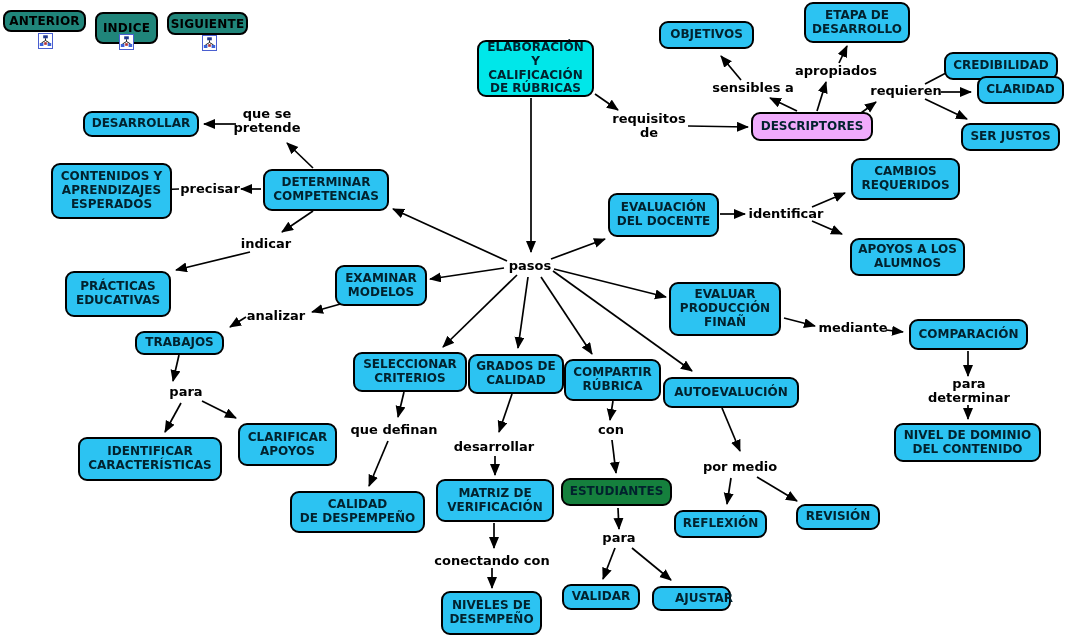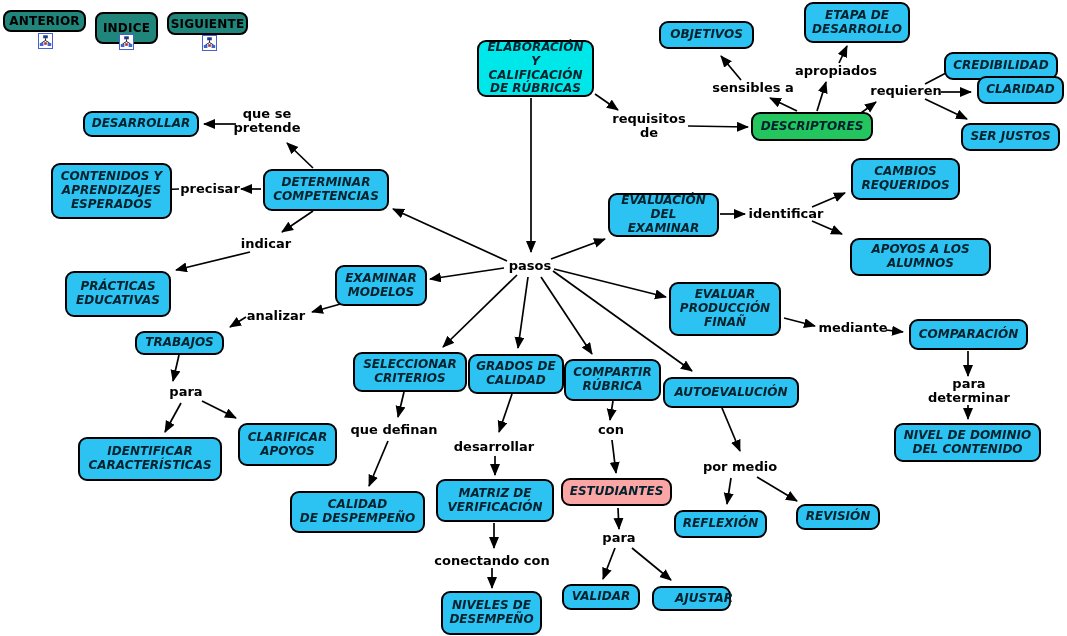--- a/index.html
+++ b/index.html
@@ -5,21 +5,21 @@
   html,body{margin:0;padding:0;background:#fff;}
   .canvas{
     position:relative;width:1067px;height:636px;background:#fff;overflow:hidden;
     font-family:"DejaVu Sans","Liberation Sans",sans-serif;
   }
   .edges{position:absolute;left:0;top:0;width:1067px;height:636px;pointer-events:none;}
   .node{
     position:absolute;box-sizing:border-box;border:2px solid #000;border-radius:9px;
     display:flex;align-items:center;justify-content:center;text-align:center;
     font-weight:bold;font-size:12px;line-height:1.16;white-space:pre-line;
-    padding:1px 3px;cursor:default;font-style:italic;
+    padding:1px 3px;cursor:default;
   }
   .link-label{
     position:absolute;transform:translate(-50%,-50%);font-weight:bold;font-size:13px;
     text-align:center;white-space:pre-line;line-height:1.08;
   }
   .nav-btn{
     position:absolute;box-sizing:border-box;border:2px solid #000;border-radius:8px;
     display:flex;align-items:center;justify-content:center;
     font-weight:bold;font-size:12px;letter-spacing:.2px;cursor:pointer;
   }
@@ -121,60 +121,60 @@
   <div id="nodes-layer">
       <div class="node" style="left: 477px; top: 40px; width: 117px; height: 57px; background: rgb(0, 231, 233); border-color: rgb(0, 0, 0); color: rgb(2, 34, 46);">ELABORACIÓN Y
 CALIFICACIÓN
 DE RÚBRICAS</div>
       <div class="node" style="left: 659px; top: 21px; width: 95px; height: 28px; background: rgb(44, 195, 242); border-color: rgb(0, 0, 0); color: rgb(2, 34, 46);">OBJETIVOS</div>
       <div class="node" style="left: 804px; top: 2px; width: 106px; height: 41px; background: rgb(44, 195, 242); border-color: rgb(0, 0, 0); color: rgb(2, 34, 46);">ETAPA DE
 DESARROLLO</div>
       <div class="node" style="left: 944px; top: 34px; width: 114px; height: 28px; background: rgb(44, 195, 242); border-color: rgb(0, 0, 0); color: rgb(2, 34, 46); margin-top: 18px;">CREDIBILIDAD</div>
       <div class="node" style="left: 977px; top: 76px; width: 87px; height: 28px; background: rgb(44, 195, 242); border-color: rgb(0, 0, 0); color: rgb(2, 34, 46);">CLARIDAD</div>
       <div class="node" style="left: 961px; top: 123px; width: 99px; height: 28px; background: rgb(44, 195, 242); border-color: rgb(0, 0, 0); color: rgb(2, 34, 46);">SER JUSTOS</div>
-      <div class="node" style="left: 751px; top: 112px; width: 122px; height: 29px; background: #22c55e; border-color: rgb(0, 0, 0); color: rgb(2, 34, 46);">DESCRIPTORES</div>
+      <div class="node" style="left: 751px; top: 112px; width: 122px; height: 29px; background: #f0abfc; border-color: rgb(0, 0, 0); color: rgb(2, 34, 46);">DESCRIPTORES</div>
       <div class="node" style="left: 83px; top: 111px; width: 116px; height: 26px; background: rgb(44, 195, 242); border-color: rgb(0, 0, 0); color: rgb(2, 34, 46);">DESARROLLAR</div>
       <div class="node" style="left: 23px; top: 163px; width: 121px; height: 56px; background: rgb(44, 195, 242); border-color: rgb(0, 0, 0); color: rgb(2, 34, 46); margin-left: 28px;">CONTENIDOS Y
 APRENDIZAJES
 ESPERADOS</div>
       <div class="node" style="left: 263px; top: 169px; width: 126px; height: 42px; background: rgb(44, 195, 242); border-color: rgb(0, 0, 0); color: rgb(2, 34, 46);">DETERMINAR
 COMPETENCIAS</div>
       <div class="node" style="left: 65px; top: 271px; width: 106px; height: 46px; background: rgb(44, 195, 242); border-color: rgb(0, 0, 0); color: rgb(2, 34, 46);">PRÁCTICAS
 EDUCATIVAS</div>
       <div class="node" style="left: 335px; top: 265px; width: 92px; height: 41px; background: rgb(44, 195, 242); border-color: rgb(0, 0, 0); color: rgb(2, 34, 46);">EXAMINAR
 MODELOS</div>
       <div class="node" style="left: 135px; top: 331px; width: 89px; height: 24px; background: rgb(44, 195, 242); border-color: rgb(0, 0, 0); color: rgb(2, 34, 46);">TRABAJOS</div>
       <div class="node" style="left: 78px; top: 437px; width: 144px; height: 44px; background: rgb(44, 195, 242); border-color: rgb(0, 0, 0); color: rgb(2, 34, 46);">IDENTIFICAR
 CARACTERÍSTICAS</div>
       <div class="node" style="left: 238px; top: 423px; width: 99px; height: 43px; background: rgb(44, 195, 242); border-color: rgb(0, 0, 0); color: rgb(2, 34, 46);">CLARIFICAR
 APOYOS</div>
       <div class="node" style="left: 608px; top: 193px; width: 111px; height: 44px; background: rgb(44, 195, 242); border-color: rgb(0, 0, 0); color: rgb(2, 34, 46);">EVALUACIÓN
-DEL EXAMINAR</div>
+DEL DOCENTE</div>
       <div class="node" style="left: 851px; top: 158px; width: 109px; height: 42px; background: rgb(44, 195, 242); border-color: rgb(0, 0, 0); color: rgb(2, 34, 46);">CAMBIOS
 REQUERIDOS</div>
-      <div class="node" style="left: 850px; top: 238px; width: 141px; height: 38px; background: rgb(44, 195, 242); border-color: rgb(0, 0, 0); color: rgb(2, 34, 46);">APOYOS A LOS
+      <div class="node" style="left: 850px; top: 238px; width: 115px; height: 38px; background: rgb(44, 195, 242); border-color: rgb(0, 0, 0); color: rgb(2, 34, 46);">APOYOS A LOS
 ALUMNOS</div>
       <div class="node" style="left: 669px; top: 282px; width: 112px; height: 54px; background: rgb(44, 195, 242); border-color: rgb(0, 0, 0); color: rgb(2, 34, 46);">EVALUAR
 PRODUCCIÓN
 FINAÑ</div>
       <div class="node" style="left: 909px; top: 319px; width: 119px; height: 31px; background: rgb(44, 195, 242); border-color: rgb(0, 0, 0); color: rgb(2, 34, 46);">COMPARACIÓN</div>
       <div class="node" style="left: 894px; top: 423px; width: 147px; height: 39px; background: rgb(44, 195, 242); border-color: rgb(0, 0, 0); color: rgb(2, 34, 46);">NIVEL DE DOMINIO
 DEL CONTENIDO</div>
       <div class="node" style="left: 663px; top: 377px; width: 136px; height: 31px; background: rgb(44, 195, 242); border-color: rgb(0, 0, 0); color: rgb(2, 34, 46);">AUTOEVALUCIÓN</div>
       <div class="node" style="left: 353px; top: 352px; width: 114px; height: 40px; background: rgb(44, 195, 242); border-color: rgb(0, 0, 0); color: rgb(2, 34, 46);">SELECCIONAR
 CRITERIOS</div>
       <div class="node" style="left: 468px; top: 354px; width: 96px; height: 40px; background: rgb(44, 195, 242); border-color: rgb(0, 0, 0); color: rgb(2, 34, 46);">GRADOS DE
 CALIDAD</div>
       <div class="node" style="left: 564px; top: 359px; width: 97px; height: 42px; background: rgb(44, 195, 242); border-color: rgb(0, 0, 0); color: rgb(2, 34, 46);">COMPARTIR
 RÚBRICA</div>
       <div class="node" style="left: 290px; top: 491px; width: 135px; height: 42px; background: rgb(44, 195, 242); border-color: rgb(0, 0, 0); color: rgb(2, 34, 46);">CALIDAD
 DE DESPEMPEÑO</div>
       <div class="node" style="left: 436px; top: 479px; width: 118px; height: 43px; background: rgb(44, 195, 242); border-color: rgb(0, 0, 0); color: rgb(2, 34, 46);">MATRIZ DE
 VERIFICACIÓN</div>
-      <div class="node" style="left: 561px; top: 478px; width: 111px; height: 28px; background: #fca5a5; border-color: rgb(0, 0, 0); color: rgb(2, 34, 46);">ESTUDIANTES</div>
+      <div class="node" style="left: 561px; top: 478px; width: 111px; height: 28px; background: #15803d; border-color: rgb(0, 0, 0); color: rgb(2, 34, 46);">ESTUDIANTES</div>
       <div class="node" style="left: 441px; top: 591px; width: 101px; height: 44px; background: rgb(44, 195, 242); border-color: rgb(0, 0, 0); color: rgb(2, 34, 46);">NIVELES DE
 DESEMPEÑO</div>
       <div class="node" style="left: 562px; top: 584px; width: 78px; height: 26px; background: rgb(44, 195, 242); border-color: rgb(0, 0, 0); color: rgb(2, 34, 46);">VALIDAR</div>
       <div class="node" style="left: 652px; top: 586px; width: 79px; height: 25px; background: rgb(44, 195, 242); border-color: rgb(0, 0, 0); color: rgb(2, 34, 46); padding-left: 28px;">AJUSTAR</div>
       <div class="node" style="left: 674px; top: 510px; width: 93px; height: 28px; background: rgb(44, 195, 242); border-color: rgb(0, 0, 0); color: rgb(2, 34, 46);">REFLEXIÓN</div>
       <div class="node" style="left: 796px; top: 504px; width: 84px; height: 26px; background: rgb(44, 195, 242); border-color: rgb(0, 0, 0); color: rgb(2, 34, 46);">REVISIÓN</div>
       <div class="link-label" style="left: 530px; top: 266px; color: rgb(0, 0, 0);">pasos</div>
       <div class="link-label" style="left: 649px; top: 126px; color: rgb(0, 0, 0);">requisitos
 de</div>
       <div class="link-label" style="left: 753px; top: 88px; color: rgb(0, 0, 0);">sensibles a</div>

